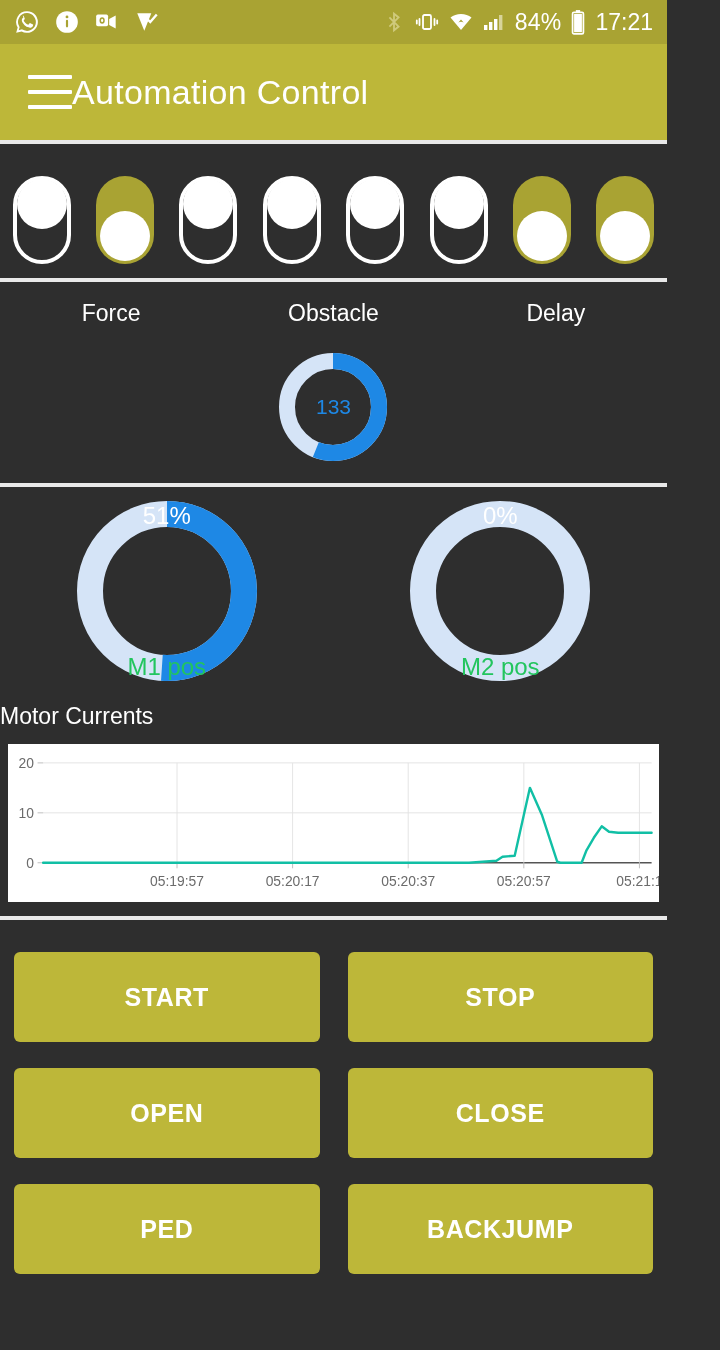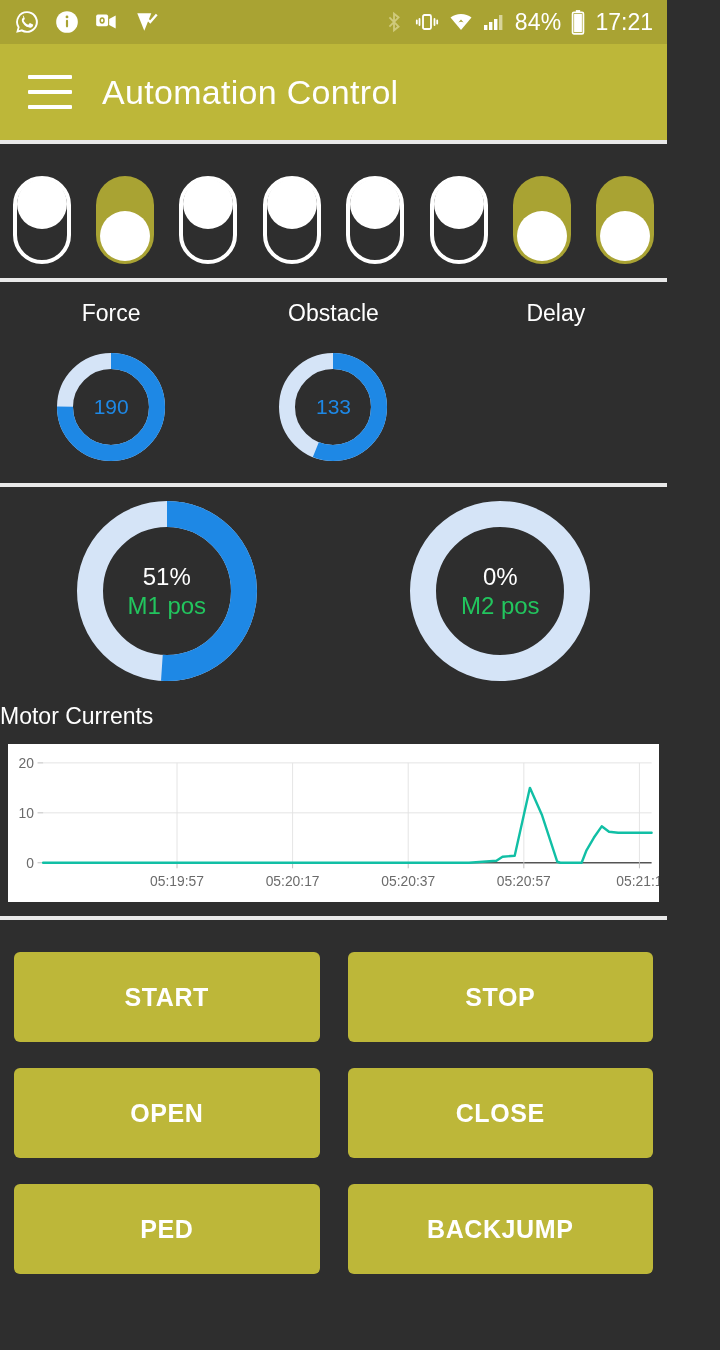--- a/index.html
+++ b/index.html
@@ -23,21 +23,21 @@
   .sb-text { font-size:23px; color:#ffffff; letter-spacing:0.2px; line-height:1; font-weight:400;}
   .sb-time { font-size:23px; color:#ffffff; line-height:1; }
 
   
   .appbar {
     height:96px; background:#bdb739; display:flex; align-items:center;
     padding:0 0 0 28px; flex:0 0 96px;
   }
   .hamburger { width:44px; height:34px; display:flex; flex-direction:column; justify-content:space-between; cursor:pointer; }
   .hamburger span { display:block; height:4px; background:#ffffff; border-radius:1px; }
-  .app-title { font-size:34px; color:#ffffff; margin-left:30px; font-weight:400; letter-spacing:0.3px; }
+  .app-title { font-size:34px; color:#ffffff; font-weight:400; letter-spacing:0.3px; }
 
   .divider { height:4px; background:#e9e9e9; flex:0 0 4px; }
 
   
   .toggles {
     background:#2e2e2e; display:flex; padding:12px 0 14px 0; flex:0 0 auto;
   }
   .tg { flex:1; display:flex; flex-direction:column; align-items:center; }
   .tg-label { font-size:20px; color:#ffffff; margin-bottom:20px; white-space:nowrap; }
   .sw { width:58px; height:88px; border-radius:29px; position:relative; cursor:pointer; }
@@ -57,21 +57,21 @@
     font-size:21px; color:#1e88e5;
   }
 
   
   .motors { background:#2e2e2e; padding:14px 0 0 0; }
   .motor-row { display:flex; }
   .motor { flex:1; display:flex; justify-content:center; }
   .m-ring { position:relative; width:180px; height:180px; }
   .m-text {
     position:absolute; inset:0; display:flex; flex-direction:column;
-    align-items:center; justify-content:center; line-height:1.22;
+    align-items:center; justify-content:space-between; line-height:1.22;
   }
   .m-pct { font-size:24px; color:#ffffff; }
   .m-name { font-size:24px; color:#22c55e; }
   .chart-title { text-align:left; font-size:23px; color:#ffffff; margin:22px 0 14px 0; }
 
   
   .chart-wrap { background:#2e2e2e; padding:0 8px 14px 8px; }
   .chart-box { background:#ffffff; width:100%; height:158px; position:relative; }
 
   
@@ -198,24 +198,20 @@
           <div class="knob"></div>
         </div>
       </div>
     </div>
 
   <div class="divider"></div>
 
   <div class="gauges" id="gauges">
       <div class="gauge">
         <div class="g-label">Force</div>
-        <div class="g-ring"><svg width="108" height="108" viewBox="0 0 108 108">
-            <circle cx="54" cy="54" r="46" fill="none" stroke="#d5e4f7" stroke-width="16"></circle>
-            <circle cx="54" cy="54" r="46" fill="none" stroke="#1e88e5" stroke-width="16" stroke-dasharray="216.7698930976957 289.02652413026095" transform="rotate(-90 54 54)"></circle>
-          </svg><div class="g-val">190</div></div>
       </div>
       <div class="gauge">
         <div class="g-label">Obstacle</div>
         <div class="g-ring"><svg width="108" height="108" viewBox="0 0 108 108">
             <circle cx="54" cy="54" r="46" fill="none" stroke="#d5e4f7" stroke-width="16"></circle>
             <circle cx="54" cy="54" r="46" fill="none" stroke="#1e88e5" stroke-width="16" stroke-dasharray="161.85485351294614 289.02652413026095" transform="rotate(-90 54 54)"></circle>
           </svg><div class="g-val">133</div></div>
       </div>
       <div class="gauge">
         <div class="g-label">Delay</div>

